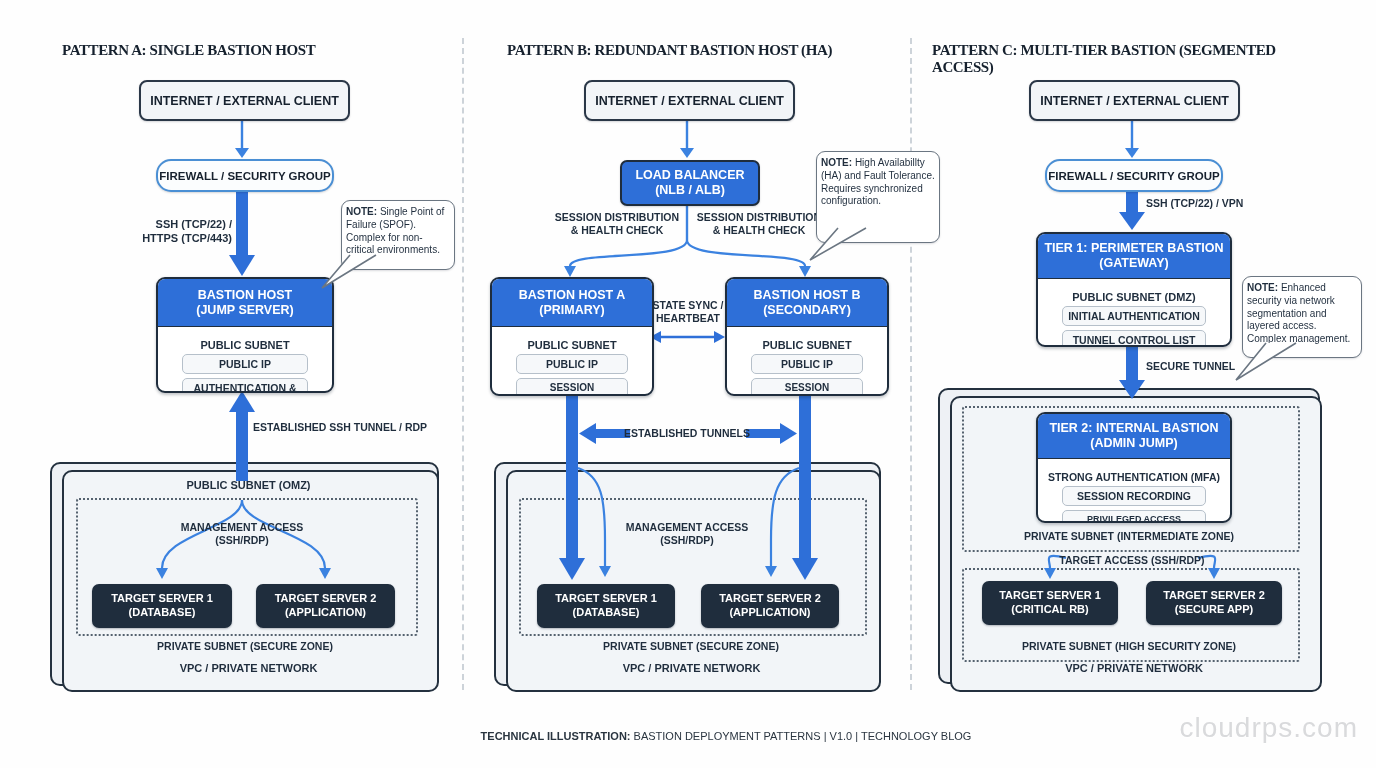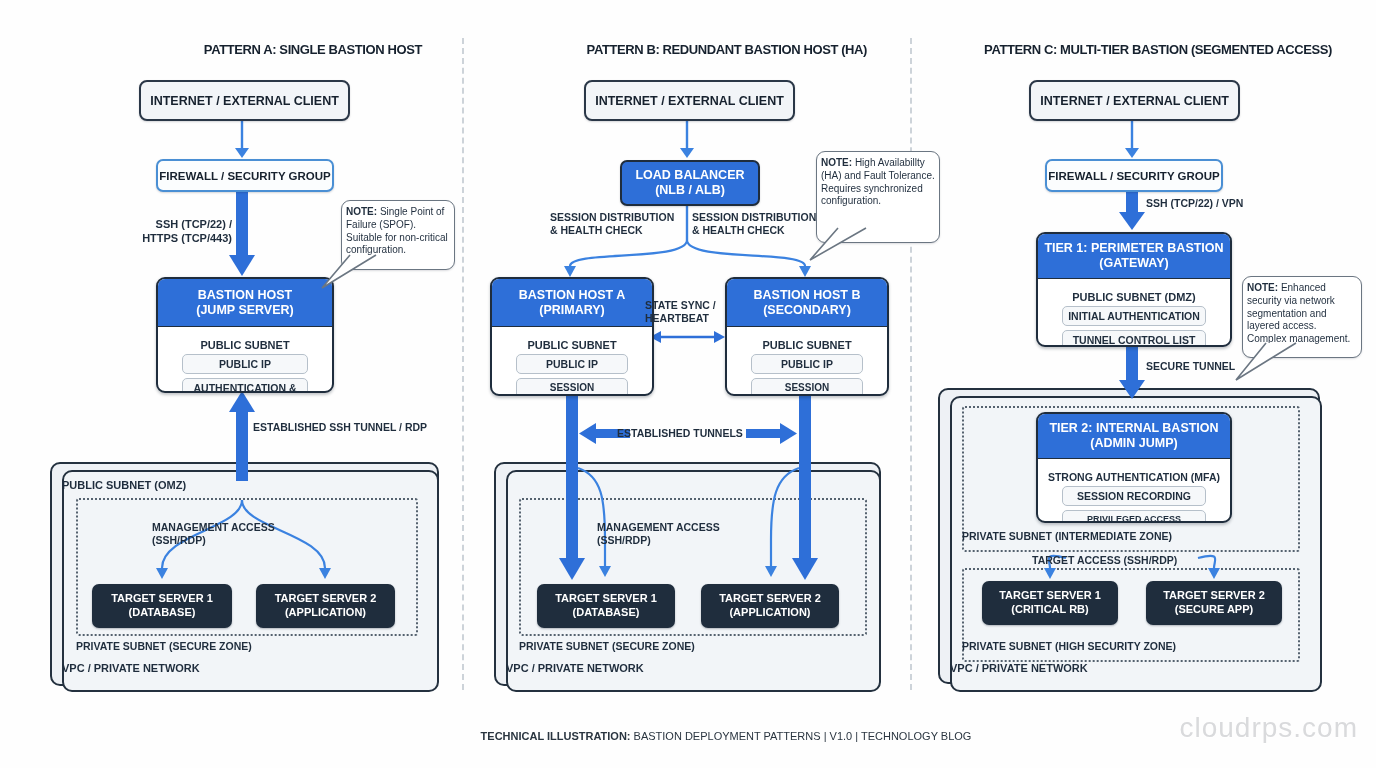--- a/index.html
+++ b/index.html
@@ -1,44 +1,44 @@
 <!DOCTYPE html>
 <html><head>
 <meta charset="utf-8">
 <style>
   html,body{margin:0;padding:0;background:#fff;}
   #canvas{position:relative;width:1376px;height:768px;background:#fefefe;overflow:hidden;
           font-family:"Liberation Sans",sans-serif;color:#1f2d3d;}
   [data-bind]{white-space:pre-line;}
   .sep{position:absolute;top:38px;height:652px;width:0;border-left:2px dashed #cdd3d9;z-index:1;}
-  .col-title{position:absolute;font-weight:bold;font-size:13px;letter-spacing:-0.4px;
-             color:#16212e;text-align:right;z-index:11;}
+  .col-title{position:absolute;font-weight:bold;font-size:15px;letter-spacing:-0.4px;
+             color:#16212e;text-align:left;z-index:11;font-family:Liberation Serif, serif;}
   .pill{position:absolute;background:#f2f5f8;border:2px solid #2a3747;border-radius:8px;
         display:flex;align-items:center;justify-content:center;font-weight:bold;
         font-size:12.5px;color:#16212e;z-index:10;text-align:center;
         box-shadow:0 1px 2px rgba(20,30,45,.18);}
-  .pill.fw{border-color:#4a8fd4;background:#fbfdfe;font-size:11.5px;border-radius:7px;}
+  .pill.fw{border-color:#4a8fd4;background:#fbfdfe;font-size:11.5px;border-radius:15px;}
   .pill.lb{background:#2e6fd8;border-color:#1f2d3d;color:#fff;font-size:12.5px;line-height:1.2;border-radius:7px;}
   .card{position:absolute;background:#fff;border:2px solid #1f2d3d;border-radius:9px;
         display:flex;flex-direction:column;overflow:hidden;z-index:10;
         box-shadow:0 1.5px 3px rgba(20,30,45,.25);}
   .card-header{background:#2e6fd8;color:#fff;font-weight:bold;font-size:12.5px;
         display:flex;align-items:center;justify-content:center;text-align:center;
         line-height:1.18;border-bottom:1.5px solid #1f2d3d;flex:0 0 auto;}
   .card-row{font-weight:bold;font-size:11px;color:#1f2d3d;text-align:center;padding:12px 0 1px;}
   .subbox{margin:2px 24px;border:1.5px solid #b6c0ca;border-radius:5px;background:#f6f8fa;
         font-weight:bold;font-size:10.5px;color:#1f2d3d;text-align:center;padding:3px 2px;}
   .subbox.fs9{font-size:9px;}
   .vpc-back{position:absolute;background:#eef1f5;border:2px solid #24313f;border-radius:10px;z-index:2;}
   .vpc{position:absolute;background:#f2f5f8;border:2px solid #24313f;border-radius:10px;z-index:3;}
   .dotted{position:absolute;border:2px dotted #55626f;border-radius:3px;z-index:4;}
   .dark-box{position:absolute;background:#1f2d3d;color:#fff;border-radius:7px;font-weight:bold;
         font-size:11px;display:flex;align-items:center;justify-content:center;text-align:center;
         line-height:1.25;z-index:10;box-shadow:0 1px 2px rgba(20,30,45,.3);}
-  .lbl{position:absolute;font-weight:bold;color:#1f2d3d;line-height:1.25;
+  .lbl{position:absolute;font-weight:bold;color:#1f2d3d;text-align:center;line-height:1.25;
         font-size:10.5px;z-index:11;}
   .lbl.left{text-align:left;} .lbl.right{text-align:right;}
   .note{position:absolute;background:#fff;border:1.8px solid #6b7682;border-radius:9px;
         font-size:10px;color:#1f2d3d;text-align:left;padding:5px 4px;line-height:1.28;
         z-index:12;box-shadow:0 1px 2px rgba(20,30,45,.15);}
   .note .np{font-weight:bold;white-space:pre-line;display:inline;}
   .note .nt{white-space:pre-line;display:inline;}
   #arrows{position:absolute;left:0;top:0;z-index:5;}
   #tails{position:absolute;left:0;top:0;z-index:13;pointer-events:none;}
   .footer{position:absolute;left:0;top:730px;width:100%;text-align:center;font-size:11px;
@@ -144,21 +144,21 @@
 
   <div class="col-title" style="left:62px;top:42px;width:360px" data-bind="patterns.a.title">PATTERN A: SINGLE BASTION HOST</div>
 
   <div class="pill" style="left:139px;top:80px;width:207px;height:37px" data-bind="patterns.a.client">INTERNET / EXTERNAL CLIENT</div>
   <div class="pill fw" style="left:156px;top:159px;width:174px;height:29px" data-bind="patterns.a.firewall">FIREWALL / SECURITY GROUP</div>
 
   <div class="lbl right" style="left:110px;top:218px;width:122px;font-size:11px" data-bind="patterns.a.protocol">SSH (TCP/22) /
 HTTPS (TCP/443)</div>
 
   <div class="note" style="left:341px;top:200px;width:104px;height:58px">
-    <span class="np" data-bind="patterns.a.note_prefix">NOTE:</span><span class="nt" data-bind="patterns.a.note_text"> Single Point of Failure (SPOF). Suitable for non-critical configuration.</span>
+    <span class="np" data-bind="patterns.a.note_prefix">NOTE:</span><span class="nt" data-bind="patterns.a.note_text"> Single Point of Failure (SPOF). Complex for non-critical environments.</span>
   </div>
 
   <div class="card" style="left:156px;top:277px;width:174px;height:112px">
     <div class="card-header" style="height:47px" data-bind="patterns.a.bastion_title">BASTION HOST
 (JUMP SERVER)</div>
     <div class="card-row" data-bind="patterns.a.bastion_subnet">PUBLIC SUBNET</div>
     <div class="subbox" data-bind="patterns.a.bastion_items.0">PUBLIC IP</div>
     <div class="subbox" data-bind="patterns.a.bastion_items.1">AUTHENTICATION &amp; LOGGING</div>
   </div>
 

